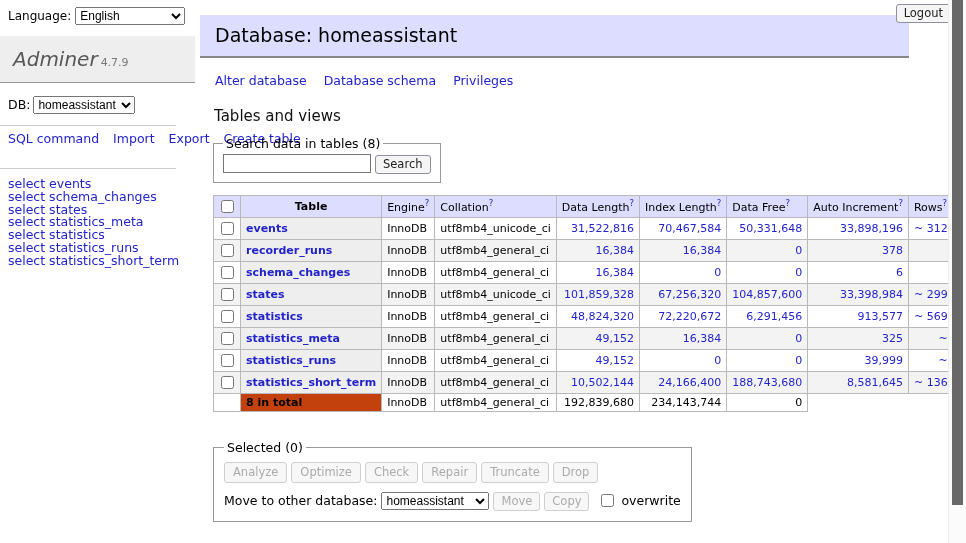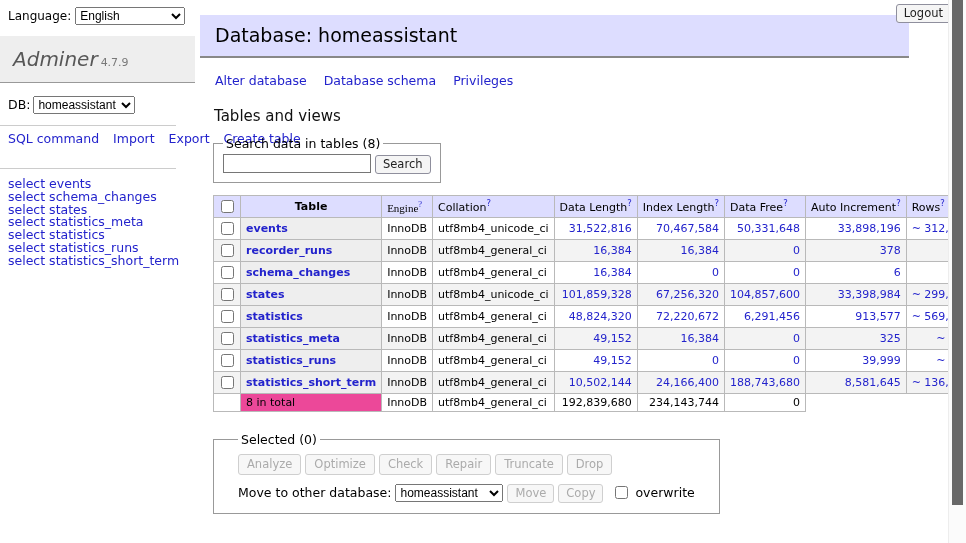--- a/index.html
+++ b/index.html
@@ -46,32 +46,32 @@
   
   table.tables{border-collapse:collapse;margin:12px 0 0 13px;font-size:11px;}
   .tables th,.tables td{border:1px solid #b9b9b9;padding:2px 5px;height:13px;white-space:nowrap;}
   .tables thead th{background:#ddf;font-weight:normal;text-align:left;}
   .tables thead th.col-table{font-weight:bold;text-align:center;width:112px;}
   .tables th.cb,.tables td.cb{width:13px;text-align:center;padding:1px 3px;}
   .tables tbody th.name{background:#eee;text-align:left;}
   .tables tbody th.name a{font-weight:bold;}
   .tables td.num{text-align:right;color:#2323cc;}
   .tables tr.alt td{background:#f3f3f3;}
-  .tables tr.total th.name{background:#ec4899;font-weight:normal;}
+  .tables tr.total th.name{background:#c2410c;font-weight:bold;}
   .tables tr.total td{color:#000;}
   .tables tr.total td.num{color:#000;}
   .tables td.ghost{border:none;background:#fff;}
   sup.help{font-size:8.5px;color:#2323cc;}
-  .col-engine{width:38px;font-family:Liberation Serif, serif;}  .col-collation{width:103px;}
+  .col-engine{width:38px;}  .col-collation{width:103px;}
   .col-dlen{width:62px;}    .col-ilen{width:66px;}
   .col-dfree{width:56px;}   .col-ai{width:78px;}
   .col-rows{width:48px;}
 
   
-  #selected-fieldset{margin-top:20px;padding:4px 24px 10px;}
+  #selected-fieldset{margin-top:28px;padding:4px 10px 10px;}
   .btn-row{margin:3px 0 8px;}
   .btn-row button{margin-right:4px;padding:2px 8px 3px;}
   .move-row{font-size:12.5px;}
   .move-row select{width:108px;font-size:12px;margin:0 4px;}
   .move-row button{margin-right:4px;}
   .move-row label{margin-left:4px;}
   .move-row input[type=checkbox]{vertical-align:-2px;}
 
   
   #scrollbar{position:absolute;right:0;top:0;width:17px;height:543px;background:#fbfbfb;

